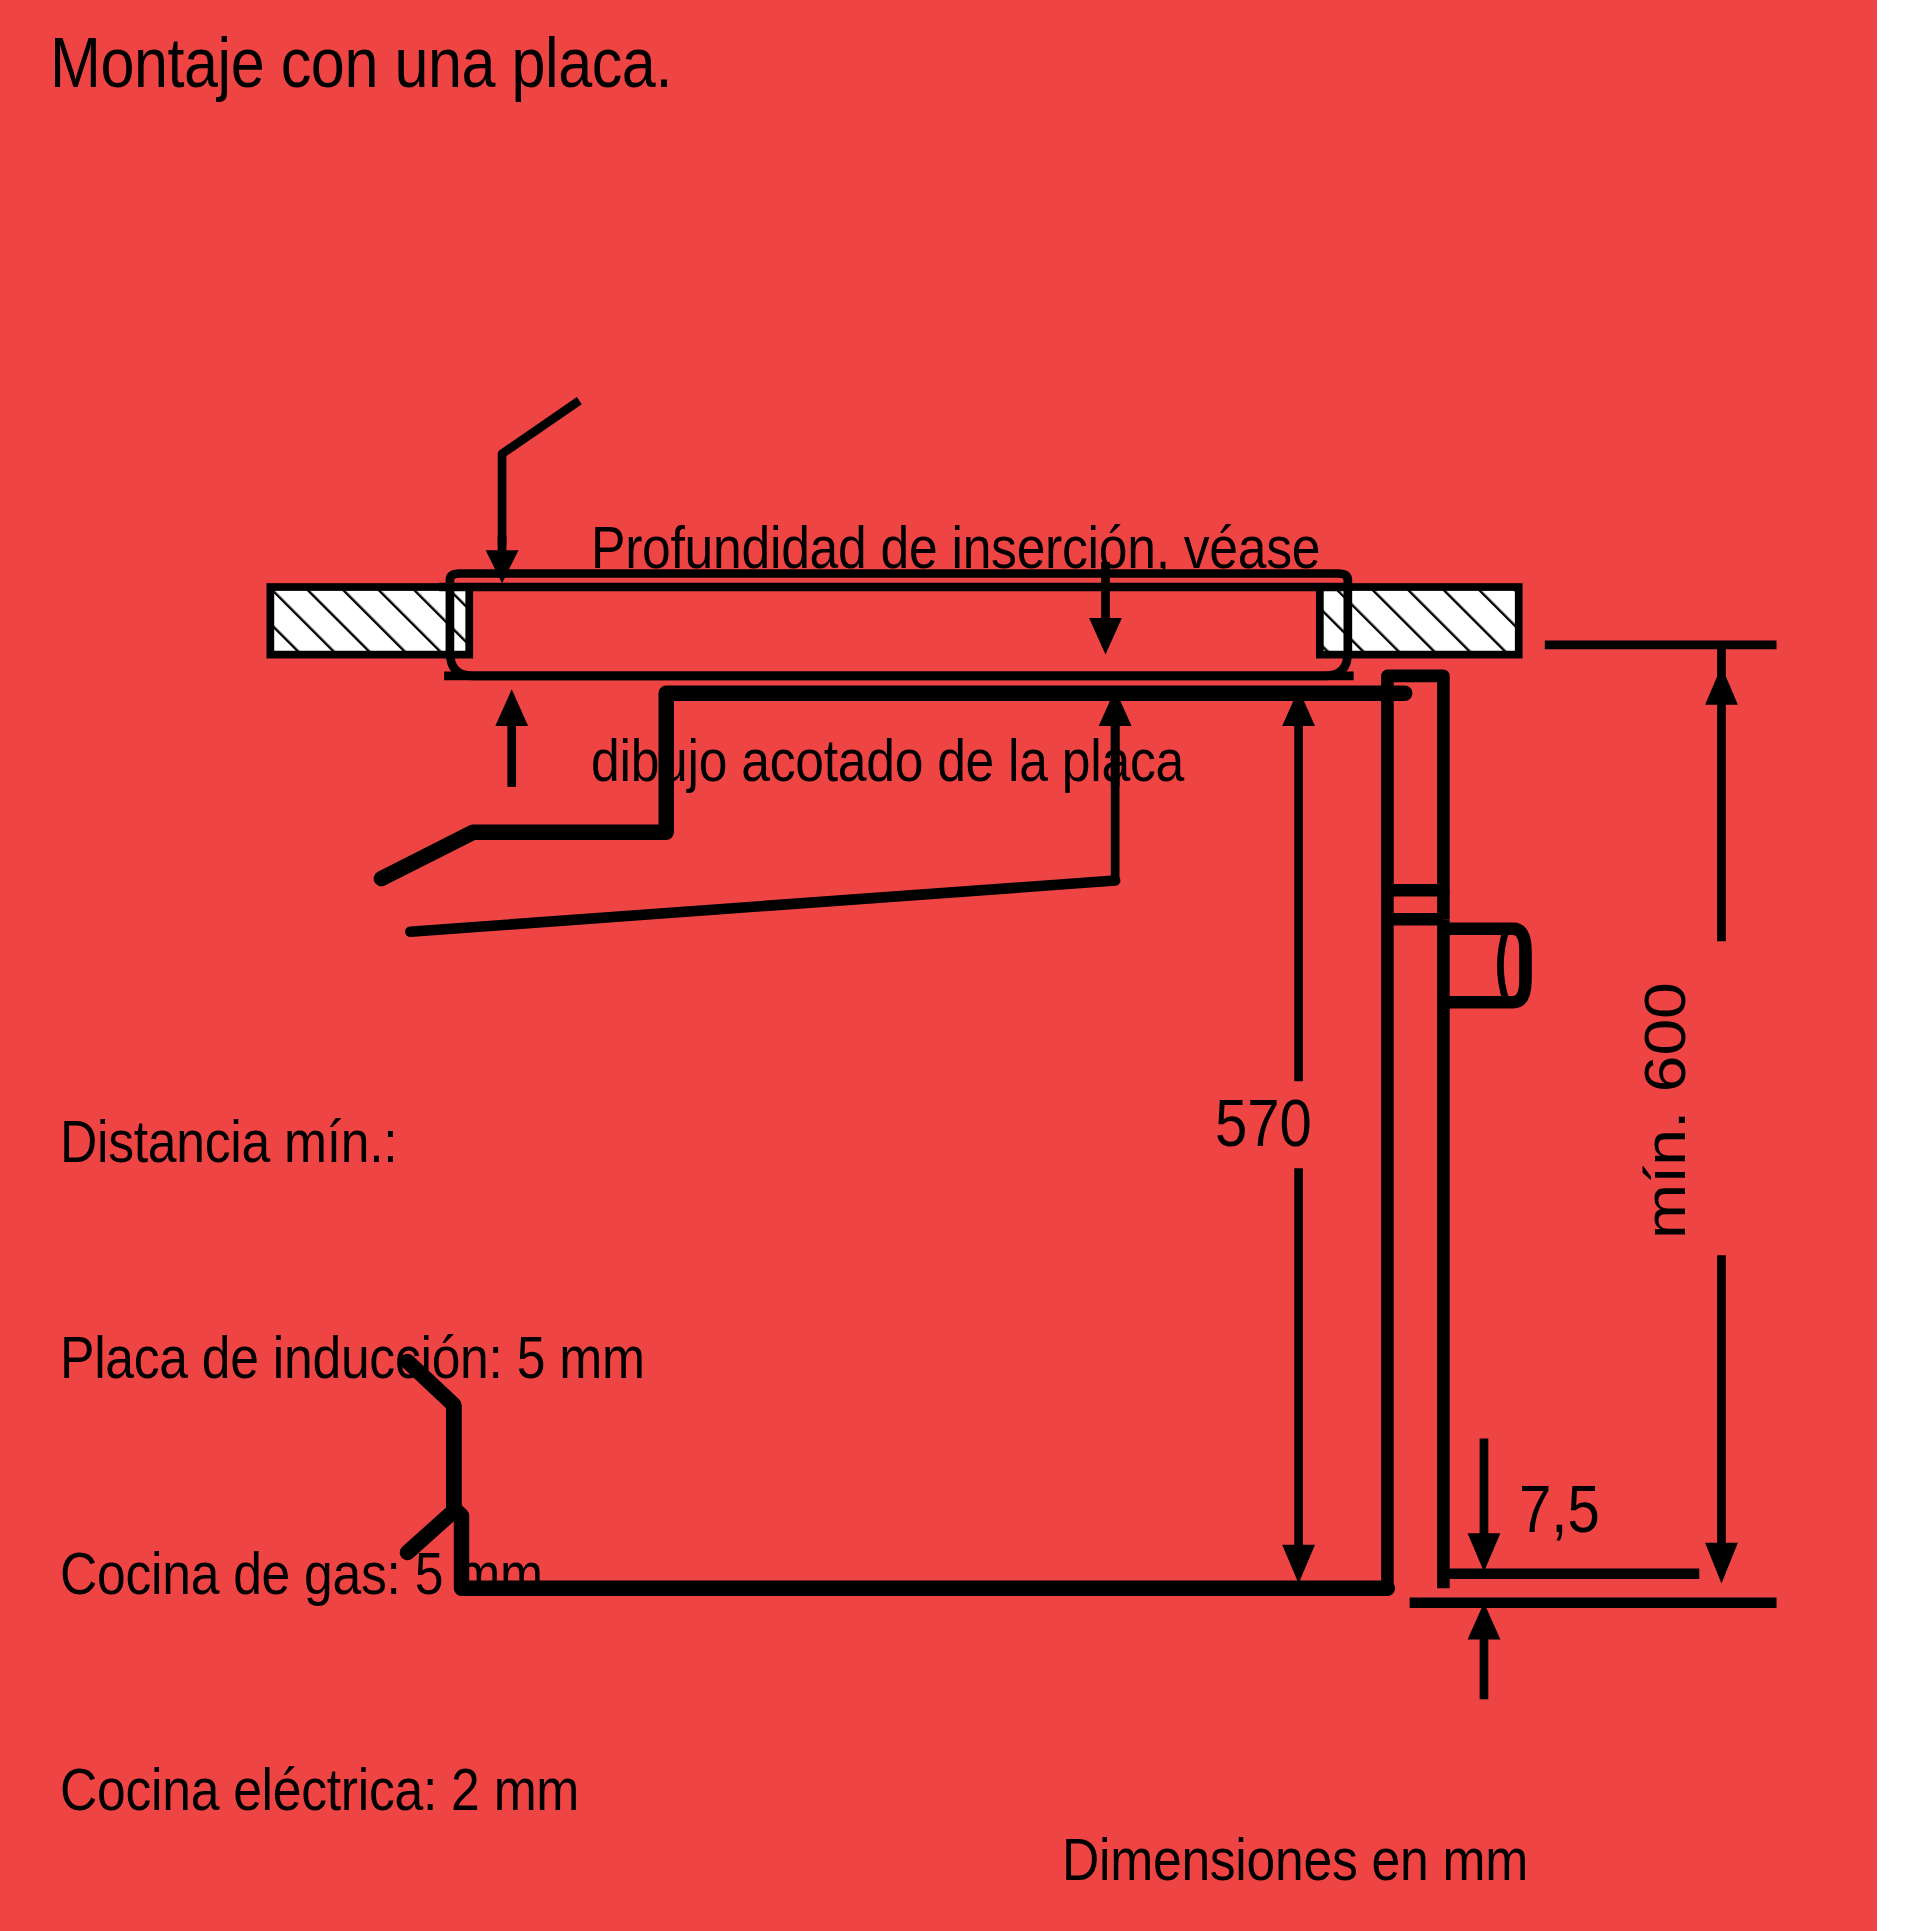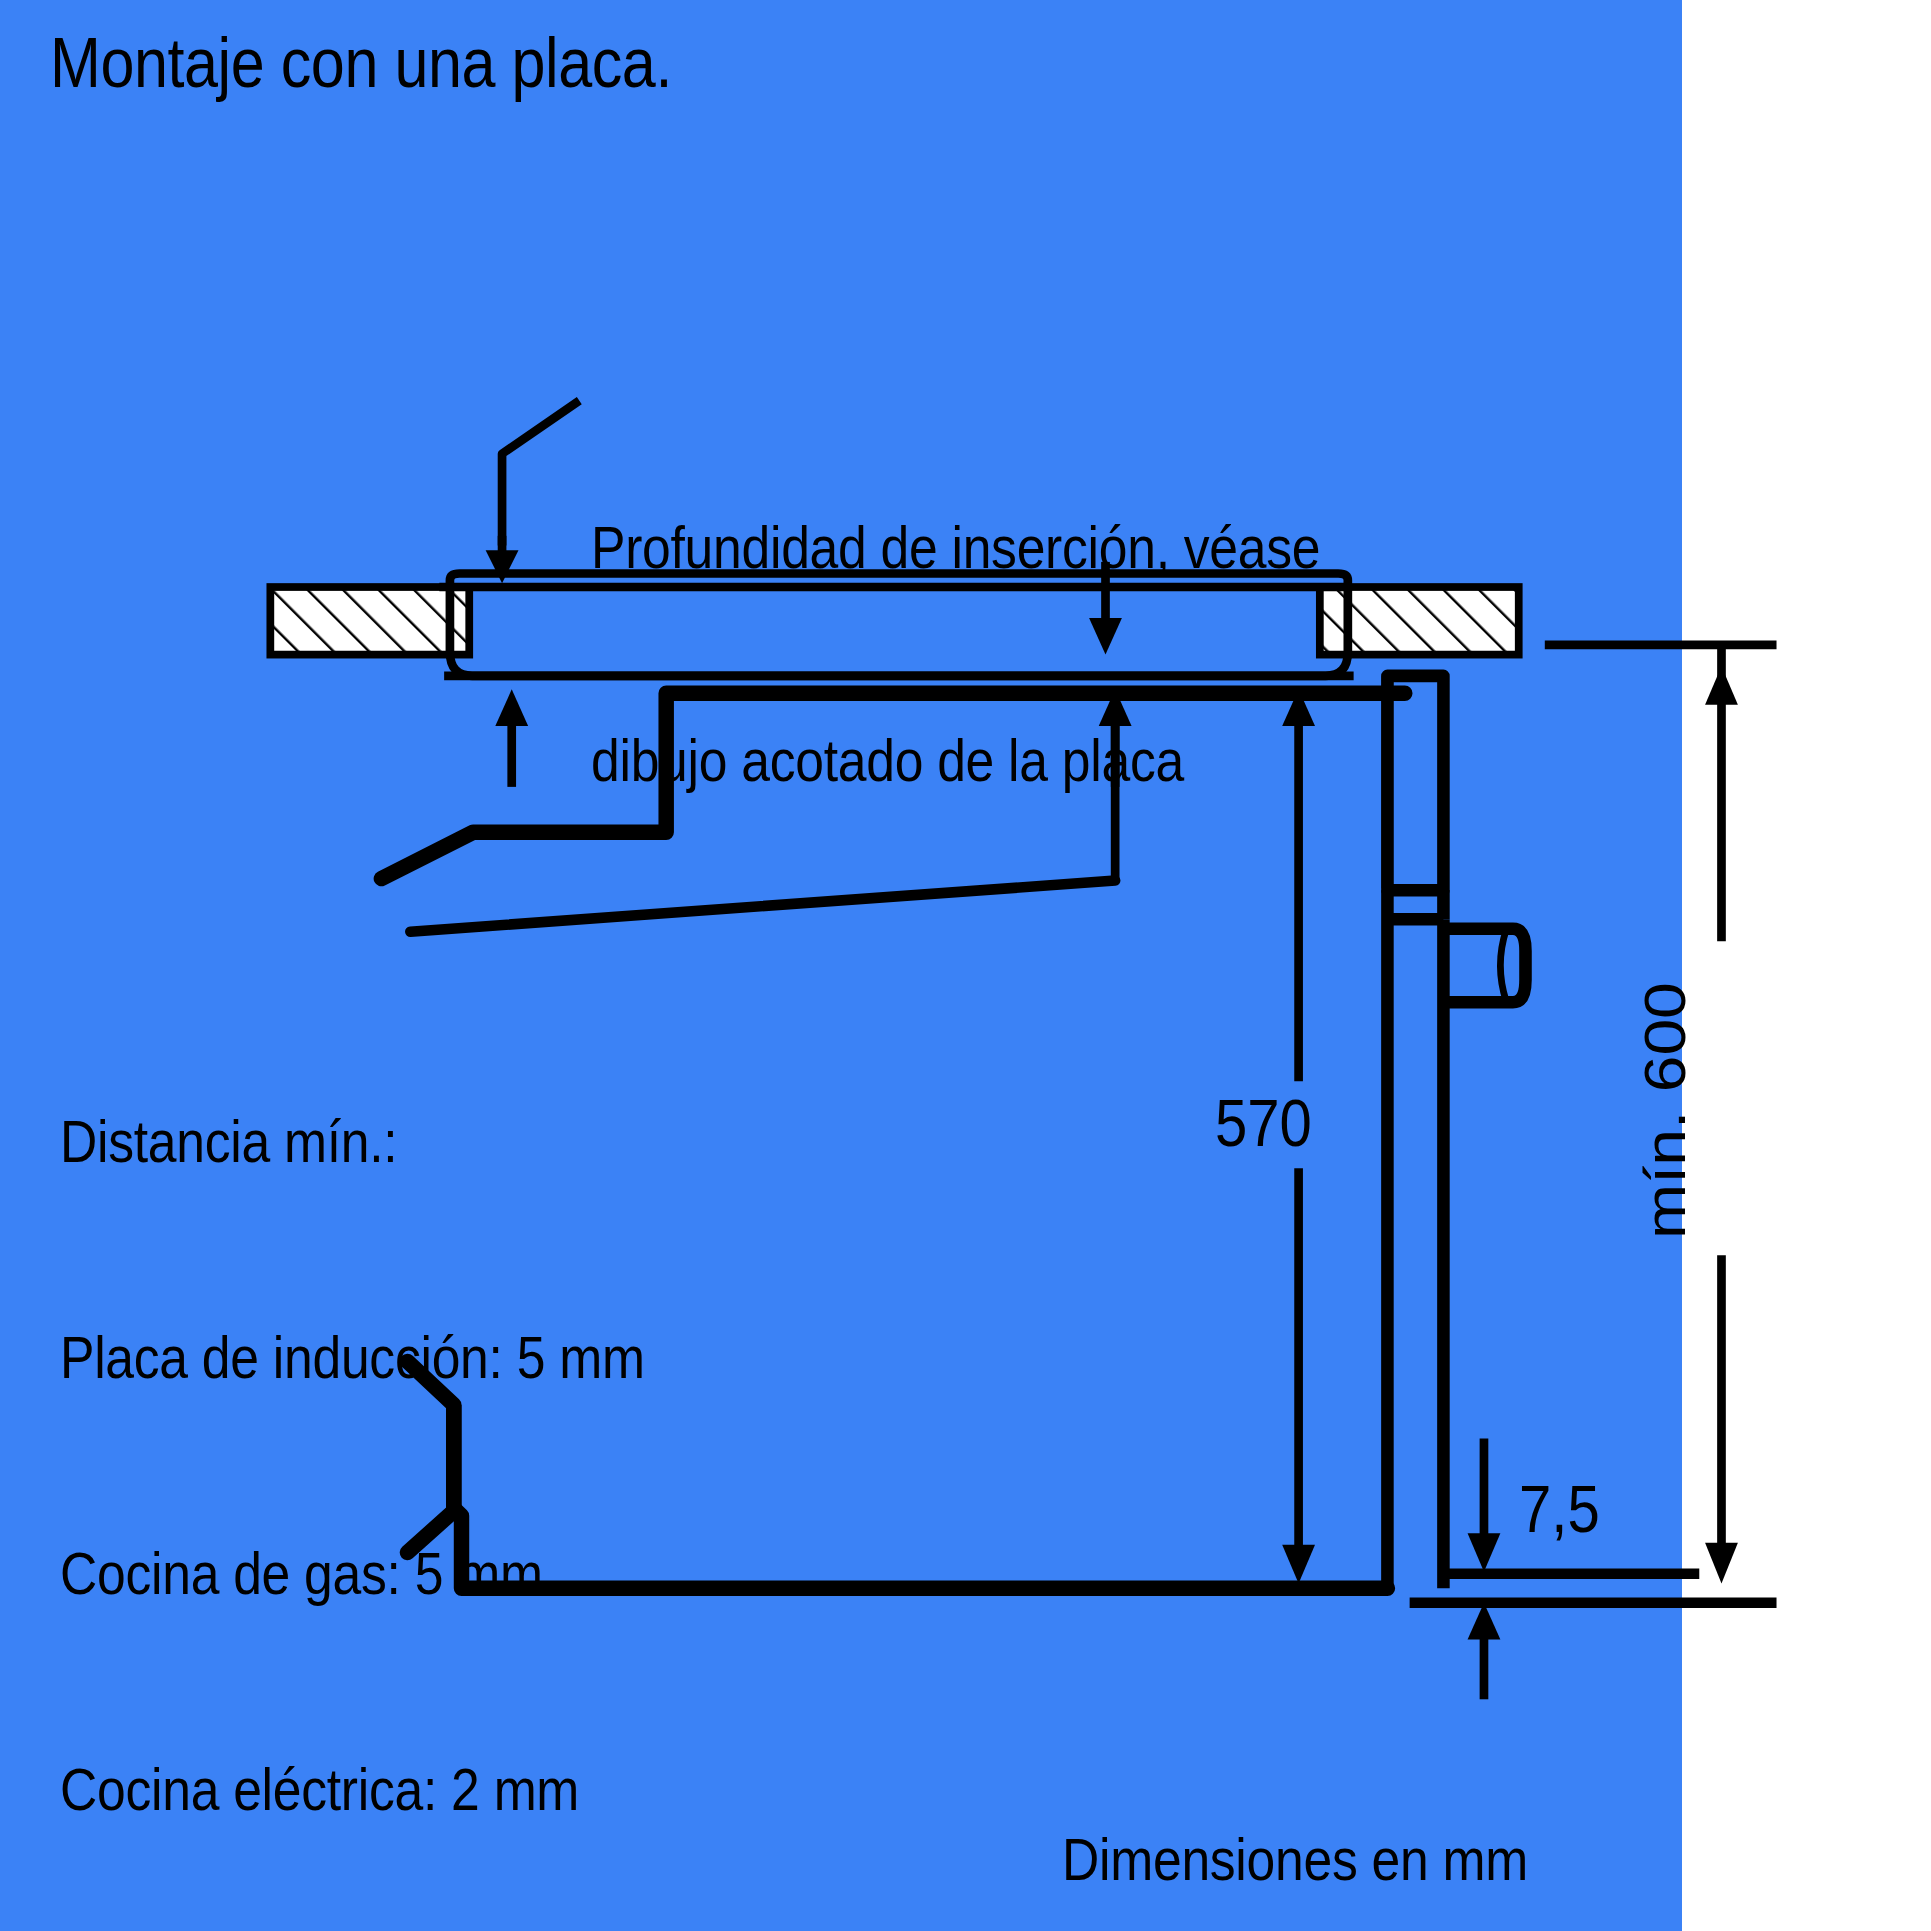--- a/index.html
+++ b/index.html
@@ -11,23 +11,23 @@
   body {
     width: 1931px;
     height: 1931px;
     font-family: "Liberation Sans", sans-serif;
     color: #000000;
     overflow: hidden;
     position: relative;
   }
   #page {
     position: relative;
-    width: 1682px;
+    width: 1877px;
     height: 1931px;
-    background: #3b82f6;
+    background: #ef4444;
   }
   .txt {
     position: absolute;
     white-space: pre;
     color: #000;
     font-family: "Liberation Sans", sans-serif;
     transform-origin: 0 0;
   }
   #title {
     left: 50px;

